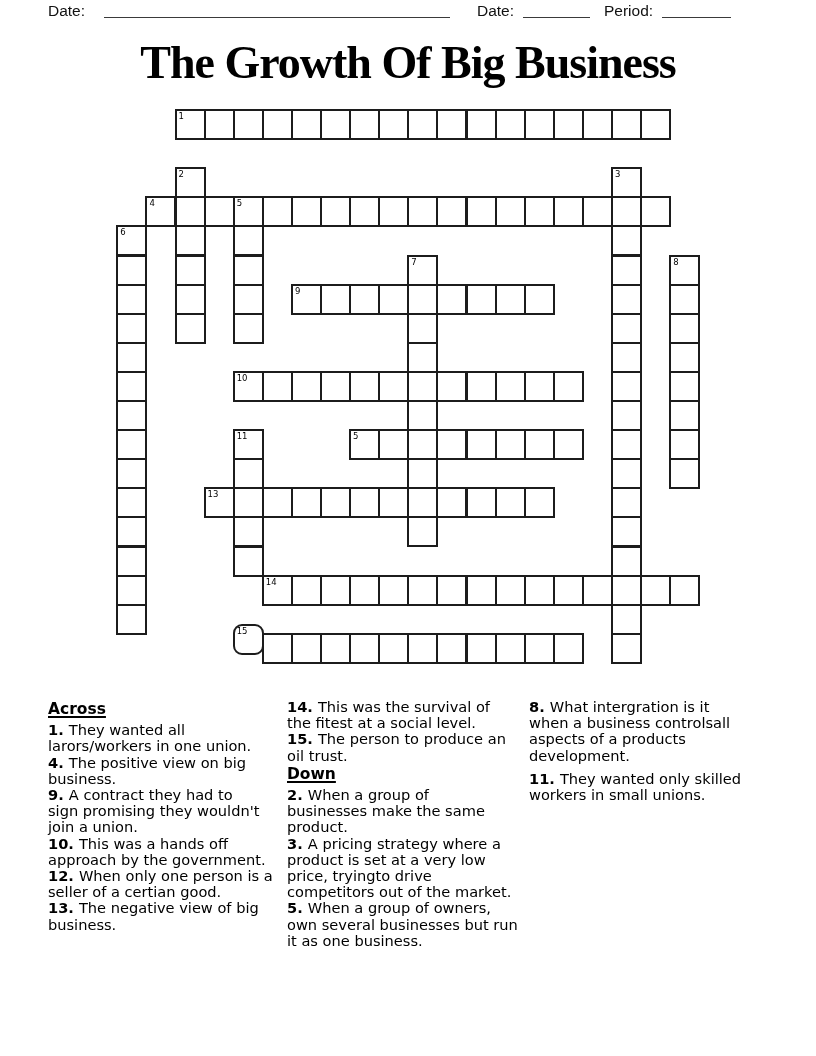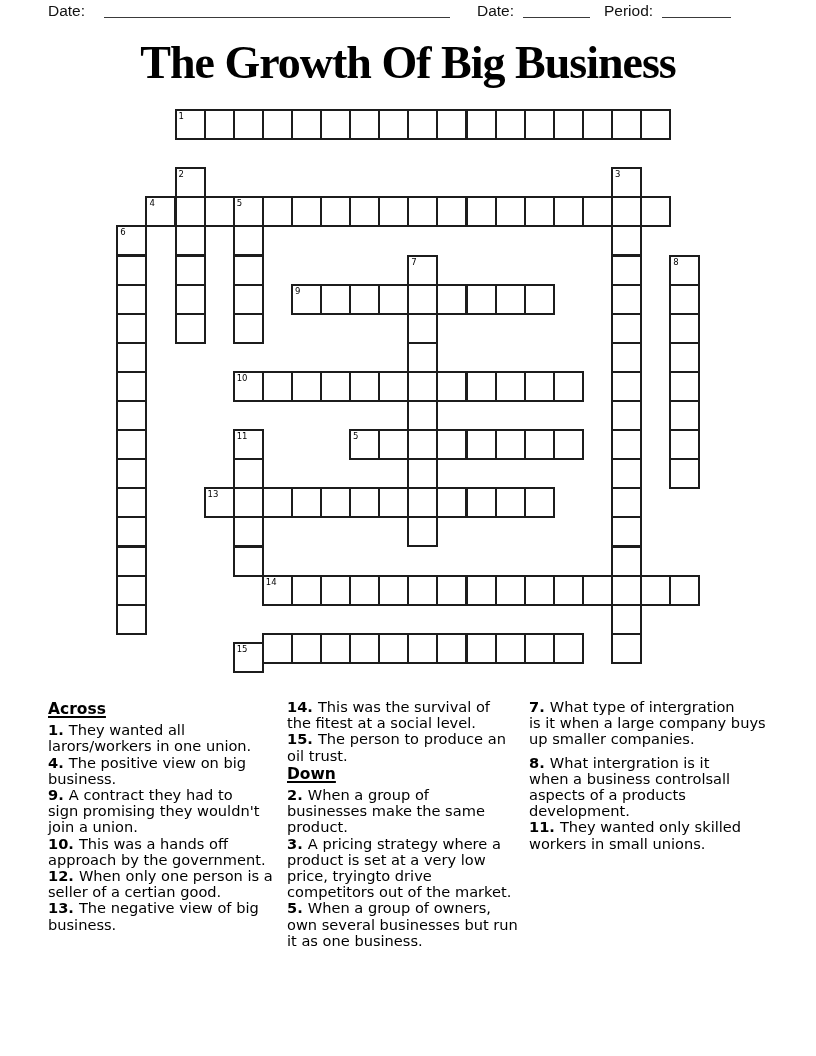--- a/index.html
+++ b/index.html
@@ -217,21 +217,21 @@
       <div class="cell" style="left: 378.2px; top: 574.6px;"></div>
       <div class="cell" style="left: 407.3px; top: 574.6px;"></div>
       <div class="cell" style="left: 436.4px; top: 574.6px;"></div>
       <div class="cell" style="left: 465.5px; top: 574.6px;"></div>
       <div class="cell" style="left: 494.6px; top: 574.6px;"></div>
       <div class="cell" style="left: 523.7px; top: 574.6px;"></div>
       <div class="cell" style="left: 552.8px; top: 574.6px;"></div>
       <div class="cell" style="left: 581.9px; top: 574.6px;"></div>
       <div class="cell" style="left: 640.1px; top: 574.6px;"></div>
       <div class="cell" style="left: 669.2px; top: 574.6px;"></div>
-      <div class="cell" style="left: 232.7px; top: 642px;">
+      <div class="cell" style="left: 232.7px; top: 624px; border-radius: 9px;">
         <span class="cellnum">15</span>
       </div>
       <div class="cell" style="left: 261.8px; top: 632.8px;"></div>
       <div class="cell" style="left: 290.9px; top: 632.8px;"></div>
       <div class="cell" style="left: 320px; top: 632.8px;"></div>
       <div class="cell" style="left: 349.1px; top: 632.8px;"></div>
       <div class="cell" style="left: 378.2px; top: 632.8px;"></div>
       <div class="cell" style="left: 407.3px; top: 632.8px;"></div>
       <div class="cell" style="left: 436.4px; top: 632.8px;"></div>
       <div class="cell" style="left: 465.5px; top: 632.8px;"></div>
@@ -251,18 +251,17 @@
     </div>
   <div class="clue-col col-1" id="cluecol1" style="left:287px;top:699px;width:238px;">
       <div class="clue-item"><span class="clue-num">14. </span>This was the survival of<br>the fitest at a social level.</div>
       <div class="clue-item"><span class="clue-num">15. </span>The person to produce an<br>oil trust.</div>
       <div class="clue-heading">Down</div>
       <div class="clue-item"><span class="clue-num">2. </span>When a group of<br>businesses make the same<br>product.</div>
       <div class="clue-item"><span class="clue-num">3. </span>A pricing strategy where a<br>product is set at a very low<br>price, tryingto drive<br>competitors out of the market.</div>
       <div class="clue-item"><span class="clue-num">5. </span>When a group of owners,<br>own several businesses but run<br>it as one business.</div>
     </div>
   <div class="clue-col col-2" id="cluecol2" style="left:529px;top:699px;width:280px;">
-      <div class="clue-item"><span class="clue-num">7. </span>What type of intergration<br>is it when a large company buys<br>up smaller companies.</div>
       <div class="clue-item"><span class="clue-num">8. </span>What intergration is it<br>when a business controlsall<br>aspects of a products<br>development.</div>
       <div class="clue-item"><span class="clue-num">11. </span>They wanted only skilled<br>workers in small unions.</div>
     </div>
 
 </div>
 
 </body></html>

